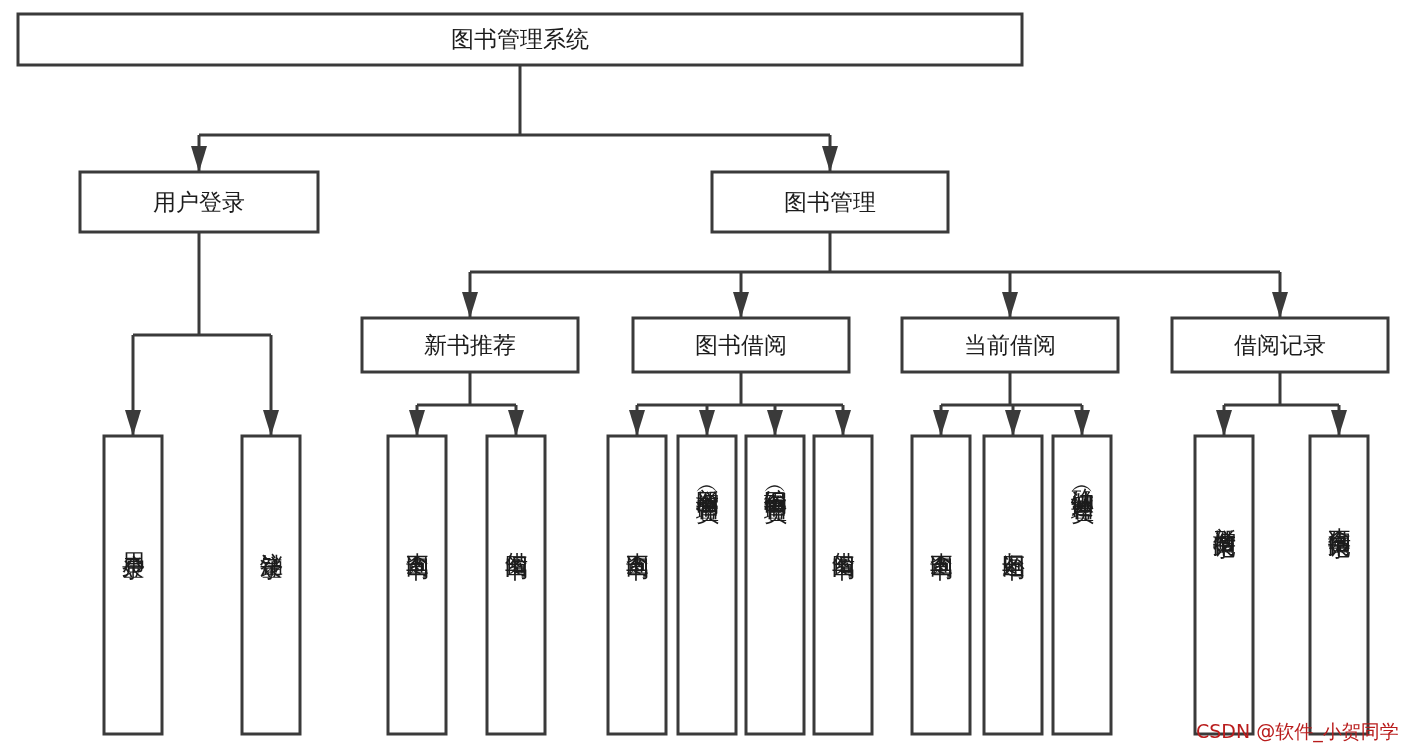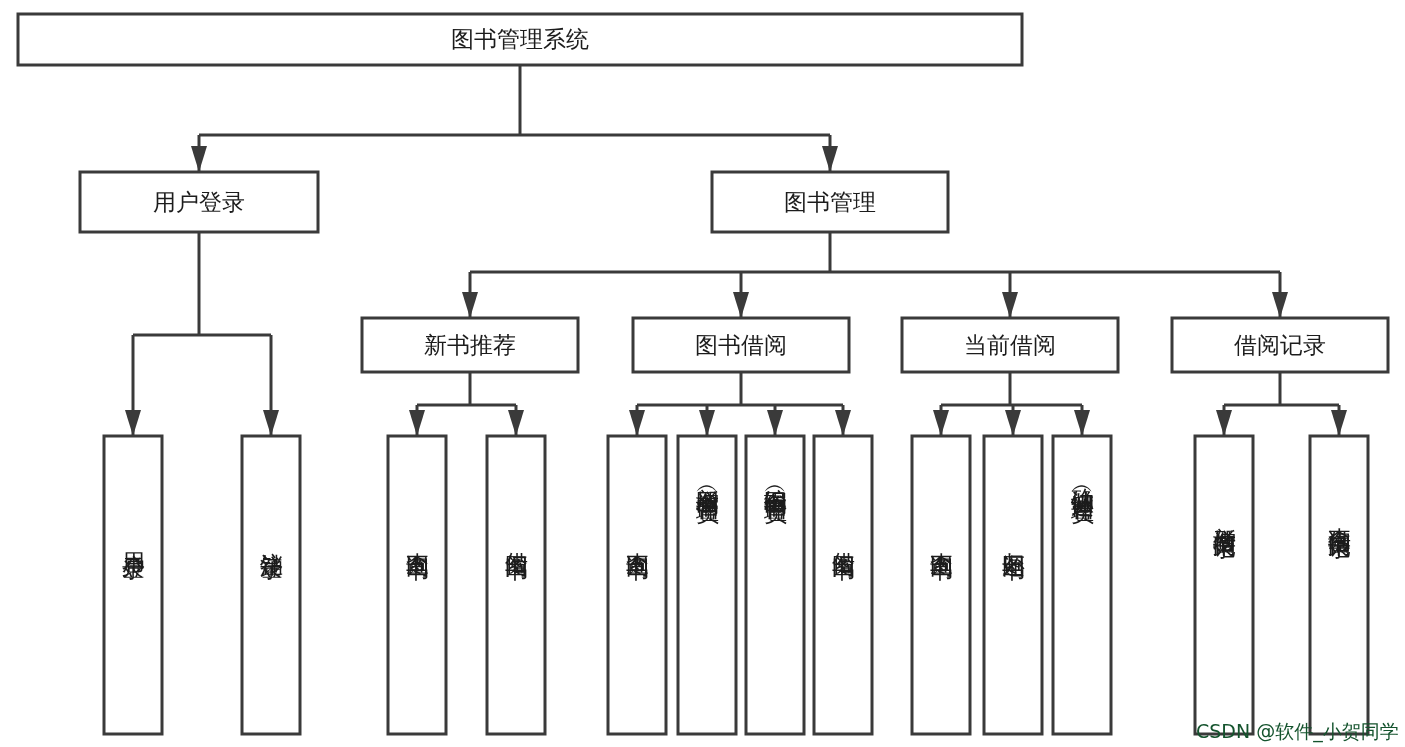--- a/index.html
+++ b/index.html
@@ -61,21 +61,21 @@
     color: #1c1c1c;
     letter-spacing: 2px;
     white-space: nowrap;
     transform: translate(-50%, 0);
     pointer-events: none;
   }
   .watermark {
     position: absolute;
     font-family: "DejaVu Sans", "Liberation Sans", sans-serif;
     font-size: 19px;
-    color: #14532d;
+    color: #b91c1c;
     white-space: nowrap;
   }
 </style>
 </head>
 <body>
 
 <div id="diagram-root">
   <svg class="diagram-canvas" viewBox="0 0 1405 747">
     <g id="connector-layer">
         <line class="connector" x1="520" y1="65" x2="520" y2="135"></line>

